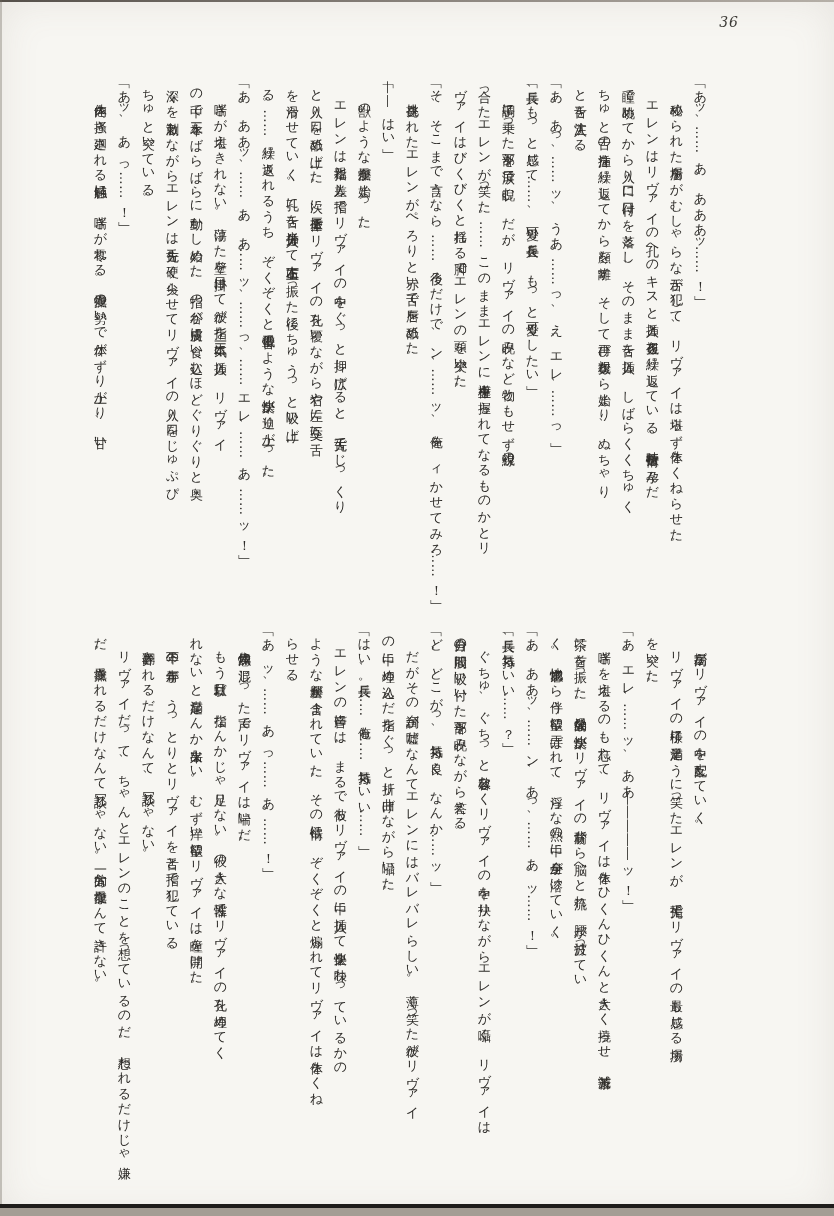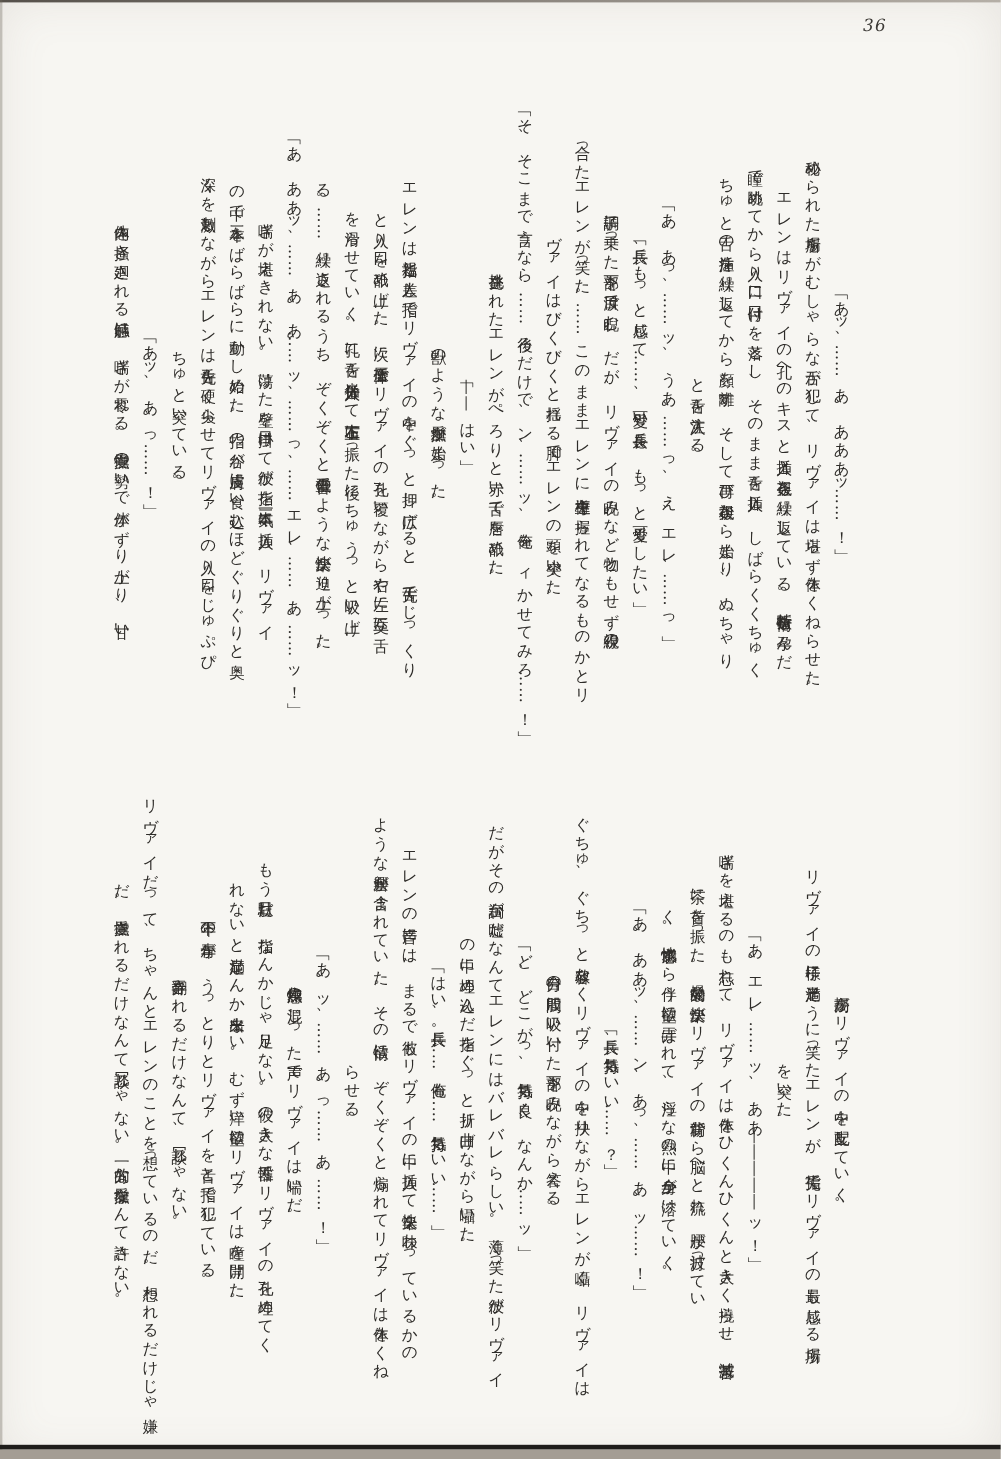--- a/index.html
+++ b/index.html
@@ -3,21 +3,20 @@
 <meta charset="utf-8">
 <style>
   html,body { margin:0; padding:0; }
   body { width:834px; height:1216px; background:#e8e6e1; }
   .page {
     position:relative; width:834px; height:1216px;
     background: var(--paper, #f7f6f2);
     overflow:hidden;
     font-family: "DejaVu Serif", "Liberation Serif", serif;
     box-shadow: inset 0 0 40px rgba(120,110,95,0.12);
-    text-align: center;
   }
   .page-number {
     position:absolute; top:14px; right:95px;
     font-style:italic; font-size:14px; color:#3c3a36;
     letter-spacing:1px;
   }
   .text-block {
     position:absolute;
     writing-mode: vertical-rl;
     text-orientation: mixed;

